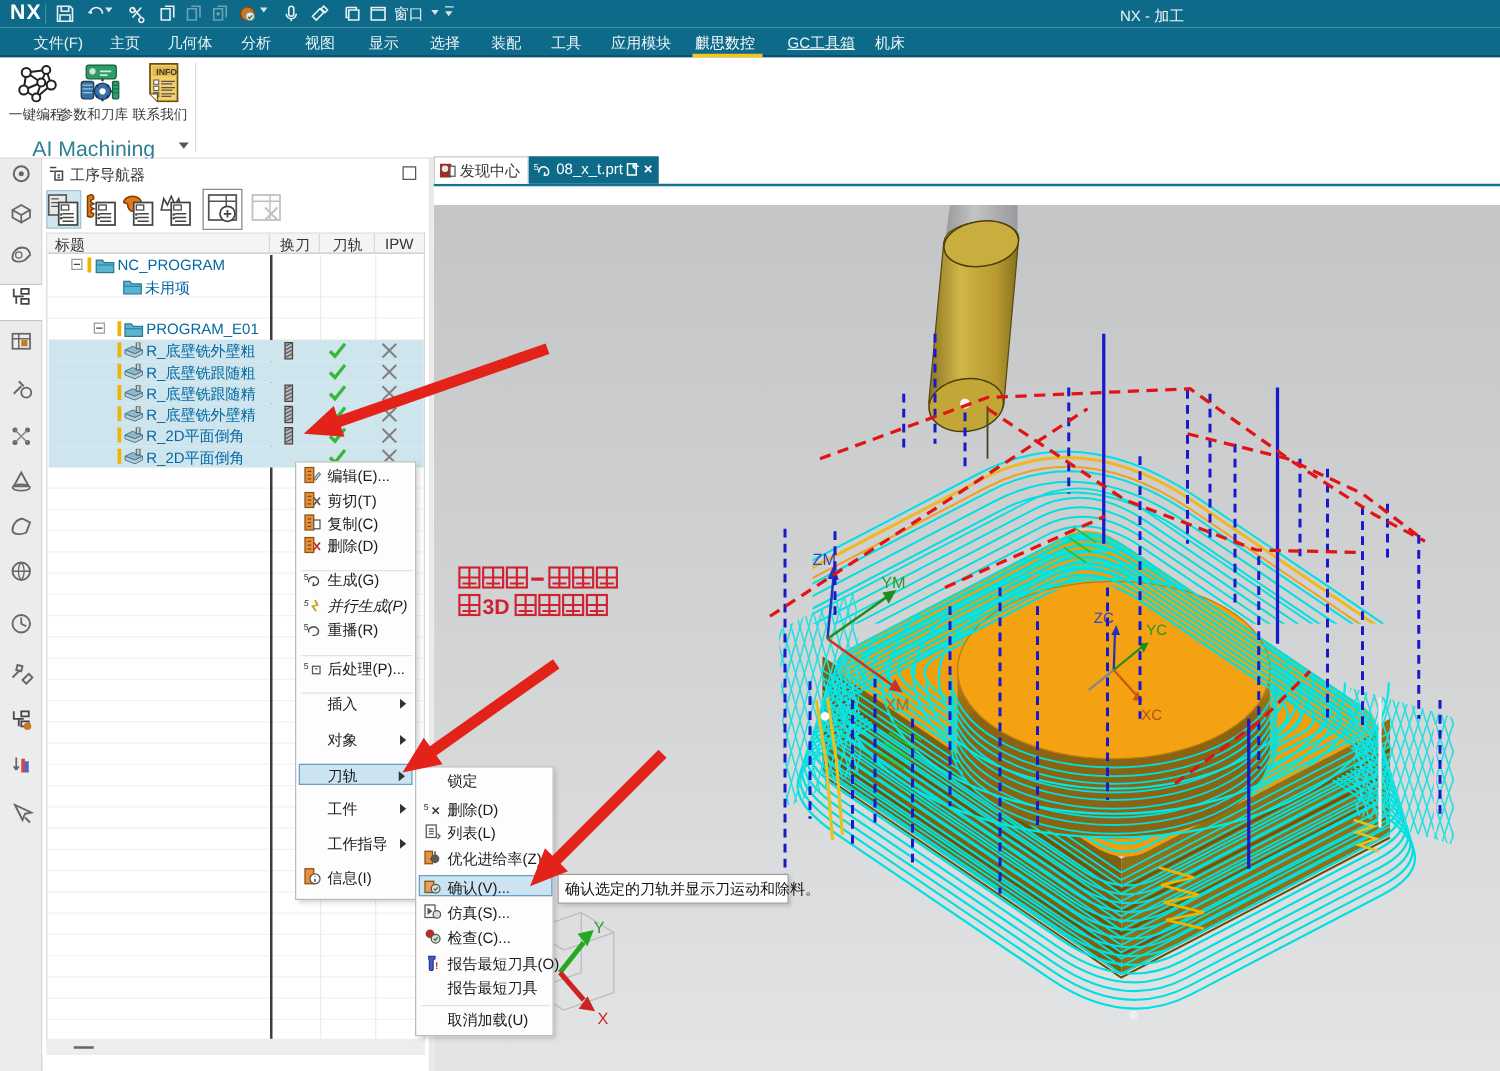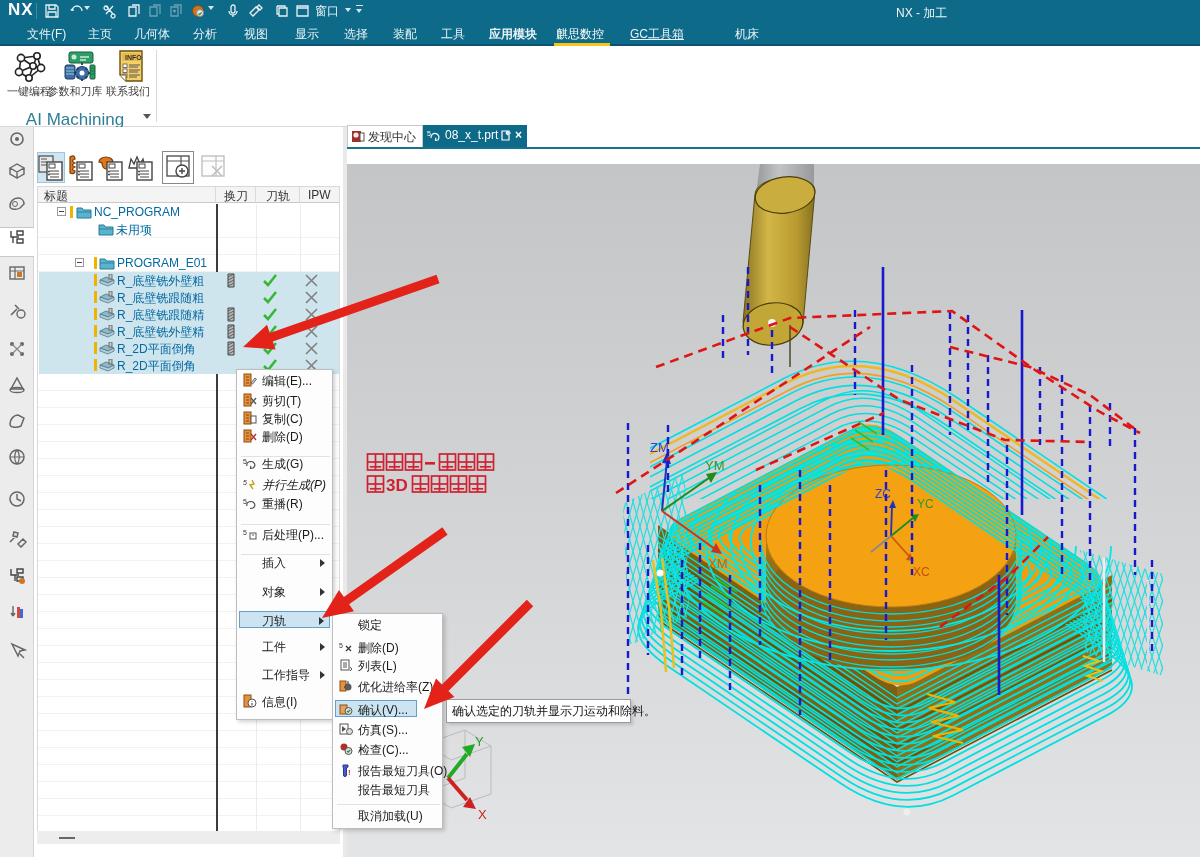--- a/index.html
+++ b/index.html
@@ -112,25 +112,25 @@
   <div class="abs" id="menubar">
     <span class="mtab" style="left:27px;">文件(F)</span>
     <span class="mtab" style="left:88px;">主页</span>
     <span class="mtab" style="left:134px;">几何体</span>
     <span class="mtab" style="left:193px;">分析</span>
     <span class="mtab" style="left:244px;">视图</span>
     <span class="mtab" style="left:295px;">显示</span>
     <span class="mtab" style="left:344px;">选择</span>
     <span class="mtab" style="left:393px;">装配</span>
     <span class="mtab" style="left:441px;">工具</span>
-    <span class="mtab" style="left:489px;font-weight:bold;">应用模块</span>
+    <span class="mtab" style="left:489px;">应用模块</span>
     <span class="mtab" style="left:556px;color:#ffffff;">麒思数控</span>
     <span class="abs" style="left:554px;top:21px;width:56px;height:3px;background:#f5c518;"></span>
     <span class="mtab" style="left:630px;text-decoration:underline;">GC工具箱</span>
-    <span class="mtab" style="left:700px;margin-left:35px;">机床</span>
+    <span class="mtab" style="left:700px;">机床</span>
   </div>
 
   <div class="abs" id="ribbon">
     <svg class="abs" style="left:13px;top:4px" width="34" height="32" viewBox="0 0 34 32">
 <g stroke="#222" stroke-width="1.6" fill="#fff">
 <line x1="8" y1="8" x2="24" y2="6"></line>
           <line x1="8" y1="8" x2="6" y2="22"></line>
           <line x1="8" y1="8" x2="20" y2="16"></line>
           <line x1="24" y1="6" x2="20" y2="16"></line>
           <line x1="24" y1="6" x2="28" y2="18"></line>
@@ -236,20 +236,27 @@
         <rect x="10" y="4" width="3" height="11" fill="#d04848"></rect>
         <rect x="13" y="6" width="3" height="9" fill="#4868d0"></rect>
       </svg>
 <svg class="sic" style="top:514px" width="20" height="20" viewBox="0 0 20 20">
         <path d="M5 3l6 12 2-5 5-1z" fill="none" stroke="#666" stroke-width="1.5"></path>
         <path d="M13 13l4 4" stroke="#666" stroke-width="1.5"></path>
       </svg>
     </div>
 
   <div class="abs" id="navpanel">
+    <div id="npheader">
+      <svg style="position:absolute;left:4px;top:4px" width="16" height="16">
+          <path d="M2 3h5M2 6h3M6 6h6v7h-6zM8 9h2M8 11h2" stroke="#444" stroke-width="1.2" fill="none"></path>
+        </svg>
+      <span id="nptitle">工序导航器</span>
+      <span id="npmax"></span>
+    </div>
     <div id="nptools">
         <span class="abs" style="left:3px;top:1px;width:28px;height:31px;background:#cfe6f0;border:1px solid #9ec8da;"></span>
 <svg class="abs" style="left:3px;top:3px" width="28" height="28" viewBox="0 0 28 28">
           <rect x="2" y="2" width="14" height="16" fill="#e8e8e8" stroke="#555" stroke-width="1.3"></rect>
           <path d="M4 5h6M4 8h6M4 11h6" stroke="#555"></path>
           <rect x="10" y="8" width="15" height="18" fill="#fff" stroke="#444" stroke-width="1.4"></rect>
           <rect x="12" y="10" width="6" height="4" fill="none" stroke="#444" stroke-width="1"></rect>
           <path d="M13 17h9 M13 20h9 M13 23h9" stroke="#444" stroke-width="1.2"></path>
           <circle cx="12" cy="17.5" r="1" fill="#444"></circle>
           <circle cx="12" cy="20.5" r="1" fill="#444"></circle>
@@ -935,21 +942,21 @@
         <span class="tx" style="left:22px">列表(L)</span>
       </div>
 <div class="mi" style="position:absolute;left:3px;top:64px;width:104px;height:17px;">
         <svg class="ic" viewBox="0 0 14 14">
           <rect x="1" y="2" width="6" height="10" fill="#e8903c" stroke="#8a5010"></rect>
           <circle cx="9" cy="8" r="3.5" fill="#5a5a5a"></circle>
           <path d="M9 2v3 M6 8h-1" stroke="#333"></path>
         </svg>
         <span class="tx" style="left:22px">优化进给率(Z)</span>
       </div>
-<div class="mi mhl" style="position:absolute;left:2px;top:86px;width:82px;height:17px;">
+<div class="mi mhl" style="position:absolute;left:2px;top:86px;width:107px;height:17px;">
         <svg class="ic" viewBox="0 0 14 14">
           <rect x="1" y="3" width="7" height="9" fill="#e8a060" stroke="#8a5010"></rect>
           <circle cx="9.5" cy="9" r="3.5" fill="#ddd" stroke="#555"></circle>
           <path d="M8 9l1.2 1.2 2-2.4" stroke="#2a8a2a" fill="none" stroke-width="1.1"></path>
         </svg>
         <span class="tx" style="left:22px">确认(V)...</span>
       </div>
 <div class="mi" style="position:absolute;left:3px;top:107px;width:104px;height:17px;">
         <svg class="ic" viewBox="0 0 14 14">
           <rect x="1" y="2" width="8" height="10" fill="#fff" stroke="#555"></rect>

